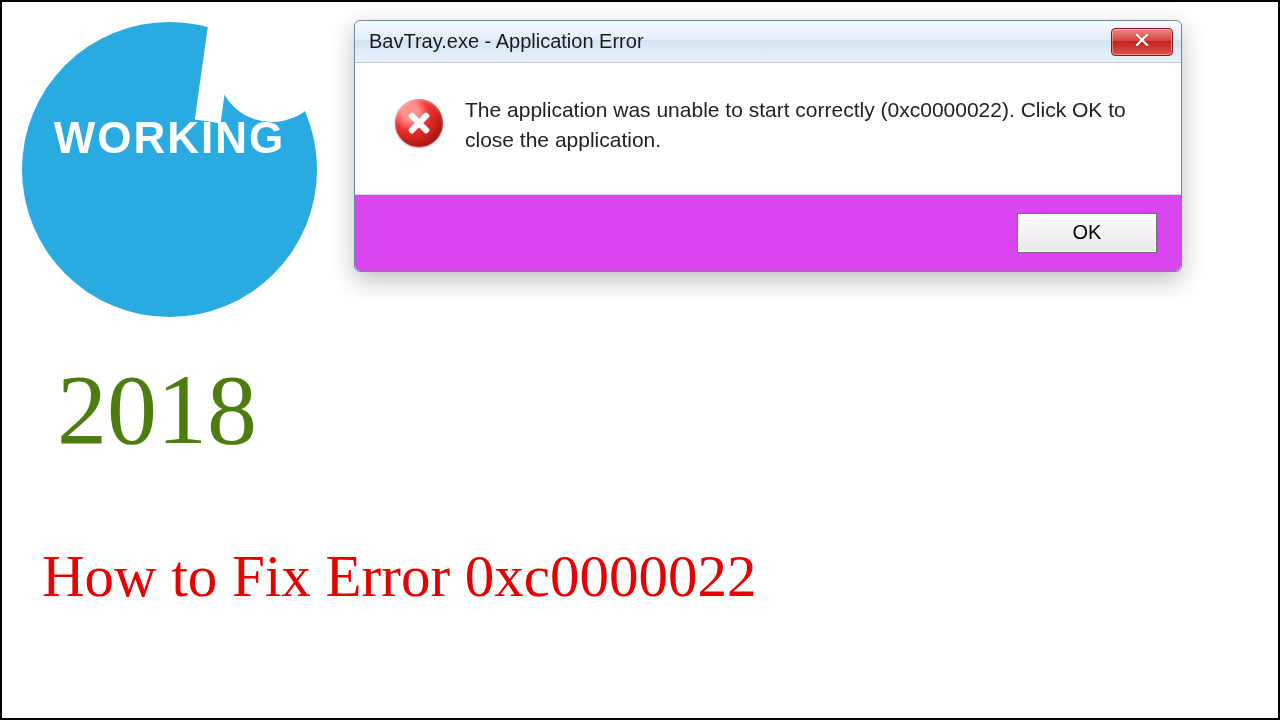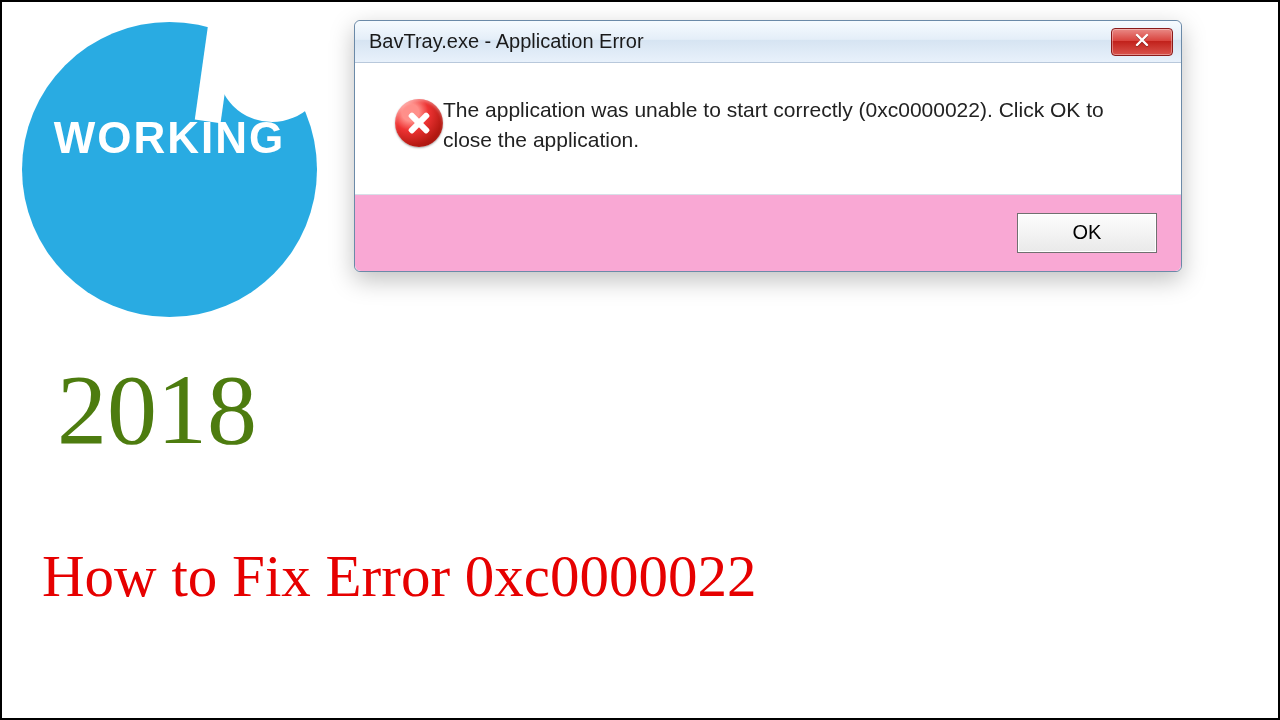--- a/index.html
+++ b/index.html
@@ -89,20 +89,21 @@
     justify-content: center;
     cursor: pointer;
     box-shadow: 0 0 0 1px rgba(255,255,255,.35) inset;
   }
   .close-btn svg { filter: drop-shadow(0 1px 0 rgba(0,0,0,.3)); }
 
   .dialog-body {
     background: #ffffff;
     padding: 32px 40px 38px 40px;
     display: flex;
+    gap: 22px;
     align-items: flex-start;
     border-bottom: 1px solid #d7dfe8;
   }
   .err-icon {
     width: 48px; height: 48px; flex: 0 0 48px;
     position: relative;
     margin-top: 4px;
   }
   .err-icon .ring {
     position:absolute; inset:0;
@@ -121,21 +122,21 @@
     transform: translate(-50%,-50%) rotate(-45deg);
   }
   .msg {
     flex: 1;
     color: #222;
     font-size: 21px;
     line-height: 1.45;
   }
 
   .dialog-footer {
-    background: #f9a8d4;
+    background: #d946ef;
     padding: 18px 24px;
     display: flex;
     justify-content: flex-end;
     border-radius: 0 0 6px 6px;
   }
   .ok-btn {
     min-width: 140px;
     height: 40px;
     border: 1px solid #707070;
     background: linear-gradient(#fdfdfd, #e9e9e9);

